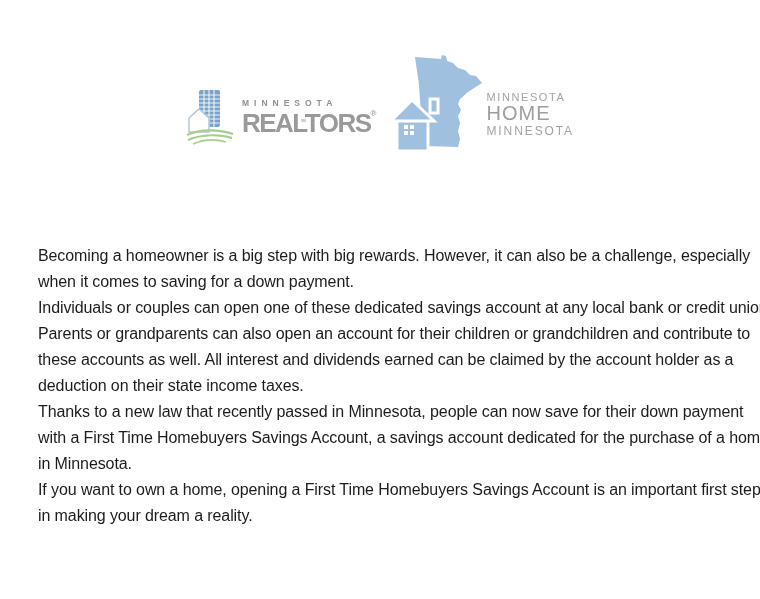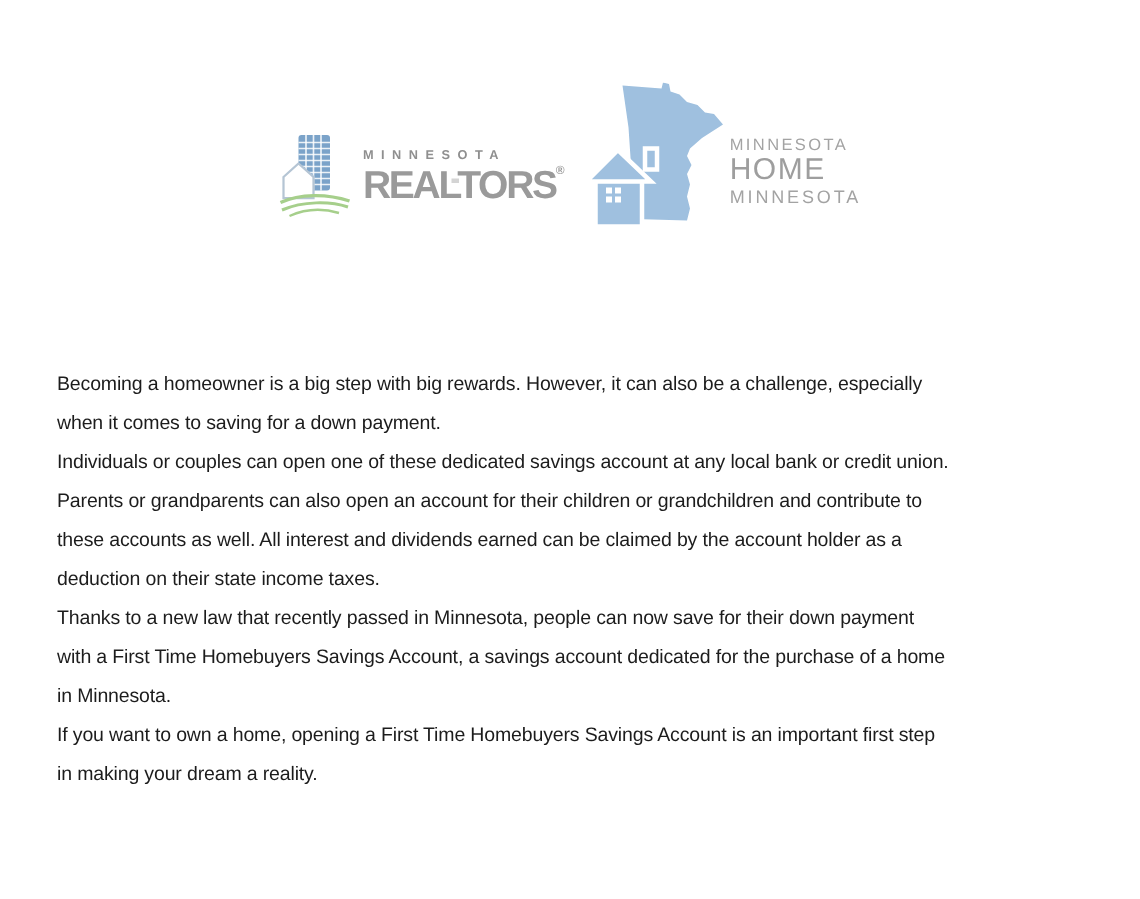--- a/index.html
+++ b/index.html
@@ -40,21 +40,21 @@
     width:5px; height:3px; background:#c6c6c6; opacity:.75;
   }
 
   
   .content {
     margin-top:91px;
     padding-left:38px; padding-right:16px;
     color:#1c1c1c;
   }
   .content p {
-    font-size:13px;
+    font-size:16px;
     line-height:26px;
     letter-spacing:-0.1px;
     white-space:pre;       
   }
 </style>
 </head>
 <body>
 
 <div class="page">
 

